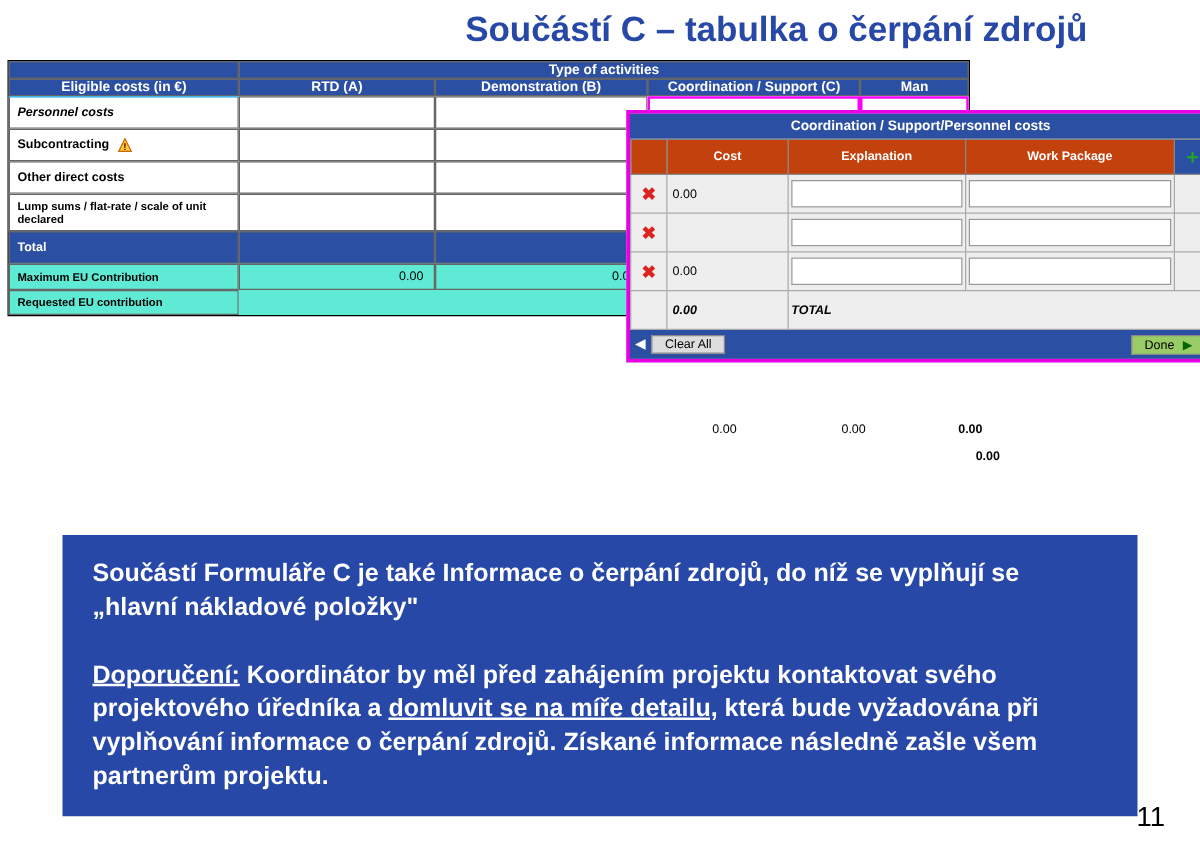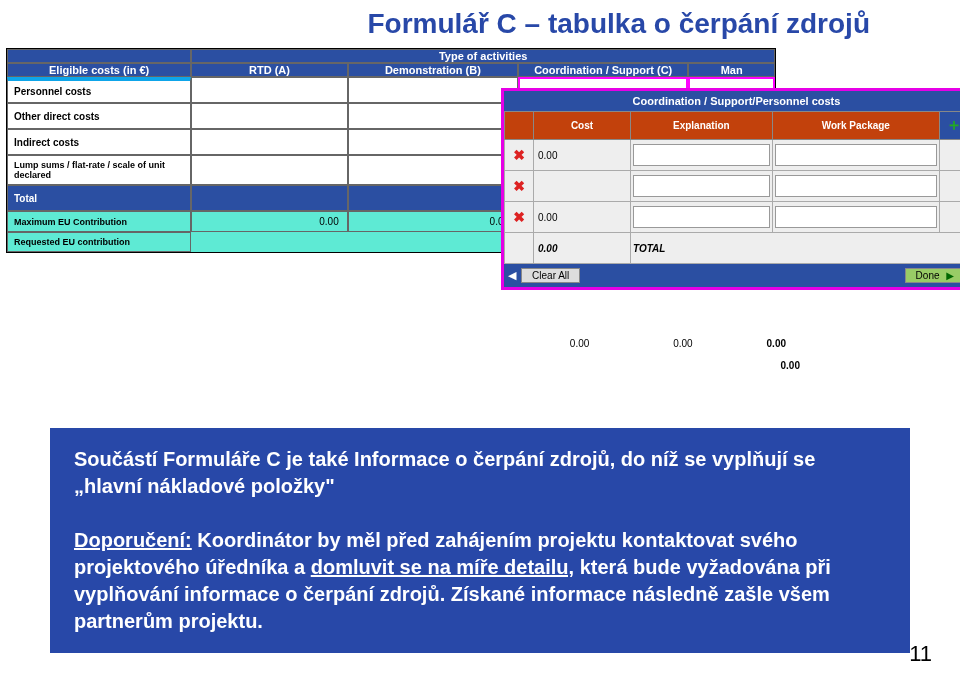--- a/index.html
+++ b/index.html
@@ -10,21 +10,21 @@
   .bgtable{position:absolute;left:6px;top:0;width:770px;border:1px solid #000;font-size:11px;background:#fff;}
   .bgtable th,.bgtable td{border:1px solid #666;}
   .bgtable .hdr{background:#2b4fa2;color:#fff;font-weight:bold;text-align:center;}
   .bgtable .rowhdr{background:#fff;font-weight:bold;padding:4px 6px;text-align:left;font-size:10px;}
   .bgtable td.num{text-align:right;padding:4px 8px;font-size:10px;}
   .bgtable td.blank{height:24px;}
   .bgtable .warn{display:inline-block;width:12px;height:12px;vertical-align:middle;margin-left:4px;}
   .warn svg{display:block;}
   .hiRow td{background:#fff;}
   .hiRow td.input{border:2px solid magenta;background:#fff;}
-  .hiRow td.rowhdr{border-left:1px solid #666;border-top:4px solid #0ea5e9;border-bottom:1px solid #666;}
+  .hiRow td.rowhdr{border-left:1px solid #666;border-top:1px solid #0ea5e9;border-bottom:1px solid #666;font-style:italic;}
   .bgtable .noB{border:none;}
   .bgtable tr.footer td{background:#5eead4;}
   
   .panel{position:absolute;left:501px;top:40px;width:465px;border:3px solid #e600e6;background:#eee;font-size:11px;box-shadow:0 0 0 1px #999 inset;}
   .panel .phdr{background:#2b4fa2;color:#fff;font-weight:bold;text-align:center;padding:4px;}
   .panel table{width:100%;border-collapse:collapse;}
   .panel th{background:#c2410c;color:#fff;font-weight:bold;font-size:10px;text-align:center;padding:3px;border:1px solid #888;}
   .panel td{border:1px solid #aaa;background:#eee;padding:2px;height:26px;font-size:10px;}
   .panel td.cost{width:90px;text-align:left;padding-left:4px;}
   .panel .del{width:22px;text-align:center;background:#eee;}
@@ -37,21 +37,21 @@
   .plus{color:#2a2;font-size:16px;font-weight:bold;}
   .delx{color:#d22;font-size:14px;font-weight:bold;}
   
   .bottom{margin:20px 50px 0 50px;background:#2848a8;color:#fff;padding:18px 24px;font-size:20px;line-height:1.35;font-family:Verdana,Arial,sans-serif;font-weight:bold;}
   .bottom .ul{text-decoration:underline;}
   .corner{position:absolute;right:28px;bottom:6px;font-size:22px;color:#000;margin-left:12px;}
 </style>
 </head>
 <body>
 <div class="page">
-  <div class="title">Formulář C – tabulka o čerpání zdrojů</div>
+  <div class="title">Součástí C – tabulka o čerpání zdrojů</div>
 
   <div class="screenshot">
 
     <table class="bgtable" cellspacing="0" cellpadding="0">
       <tbody>
           <tr>
         <th class="hdr" style="width:130px;"></th>
         <th class="hdr" colspan="4">Type of activities</th>
       </tr>
       <tr>
@@ -62,28 +62,36 @@
         <th class="hdr" style="width:60px">Man</th>
       </tr>
       <tr class="hiRow">
         <td class="rowhdr">Personnel costs</td>
         <td class="blank"></td>
         <td class="blank"></td>
         <td class="input"></td>
         <td class="input"></td>
       </tr>
       <tr>
+        <td class="rowhdr">
+          <span>Subcontracting</span>
+          <span class="warn">
+            <svg viewBox="0 0 12 12">
+                  <polygon points="6,1 11,11 1,11" fill="#fc3" stroke="#c60"></polygon>
+                  <text x="6" y="10" font-size="8" text-anchor="middle" fill="#600">!</text>
+                </svg>
+          </span>
+        </td>
+        <td class="blank"></td>
+            <td class="blank"></td>
+            <td class="blank"></td>
+            <td class="blank"></td>
+      </tr>
+      <tr>
         <td class="rowhdr">Other direct costs</td>
-        <td class="blank"></td>
-            <td class="blank"></td>
-            <td class="blank"></td>
-            <td class="blank"></td>
-      </tr>
-      <tr>
-        <td class="rowhdr">Indirect costs</td>
         <td class="blank"></td>
             <td class="blank"></td>
             <td class="blank"></td>
             <td class="blank"></td>
       </tr>
       <tr>
         <td class="rowhdr" style="font-size:9px">Lump sums / flat-rate / scale of unit declared</td>
         <td class="blank"></td>
             <td class="blank"></td>
             <td class="blank"></td>

